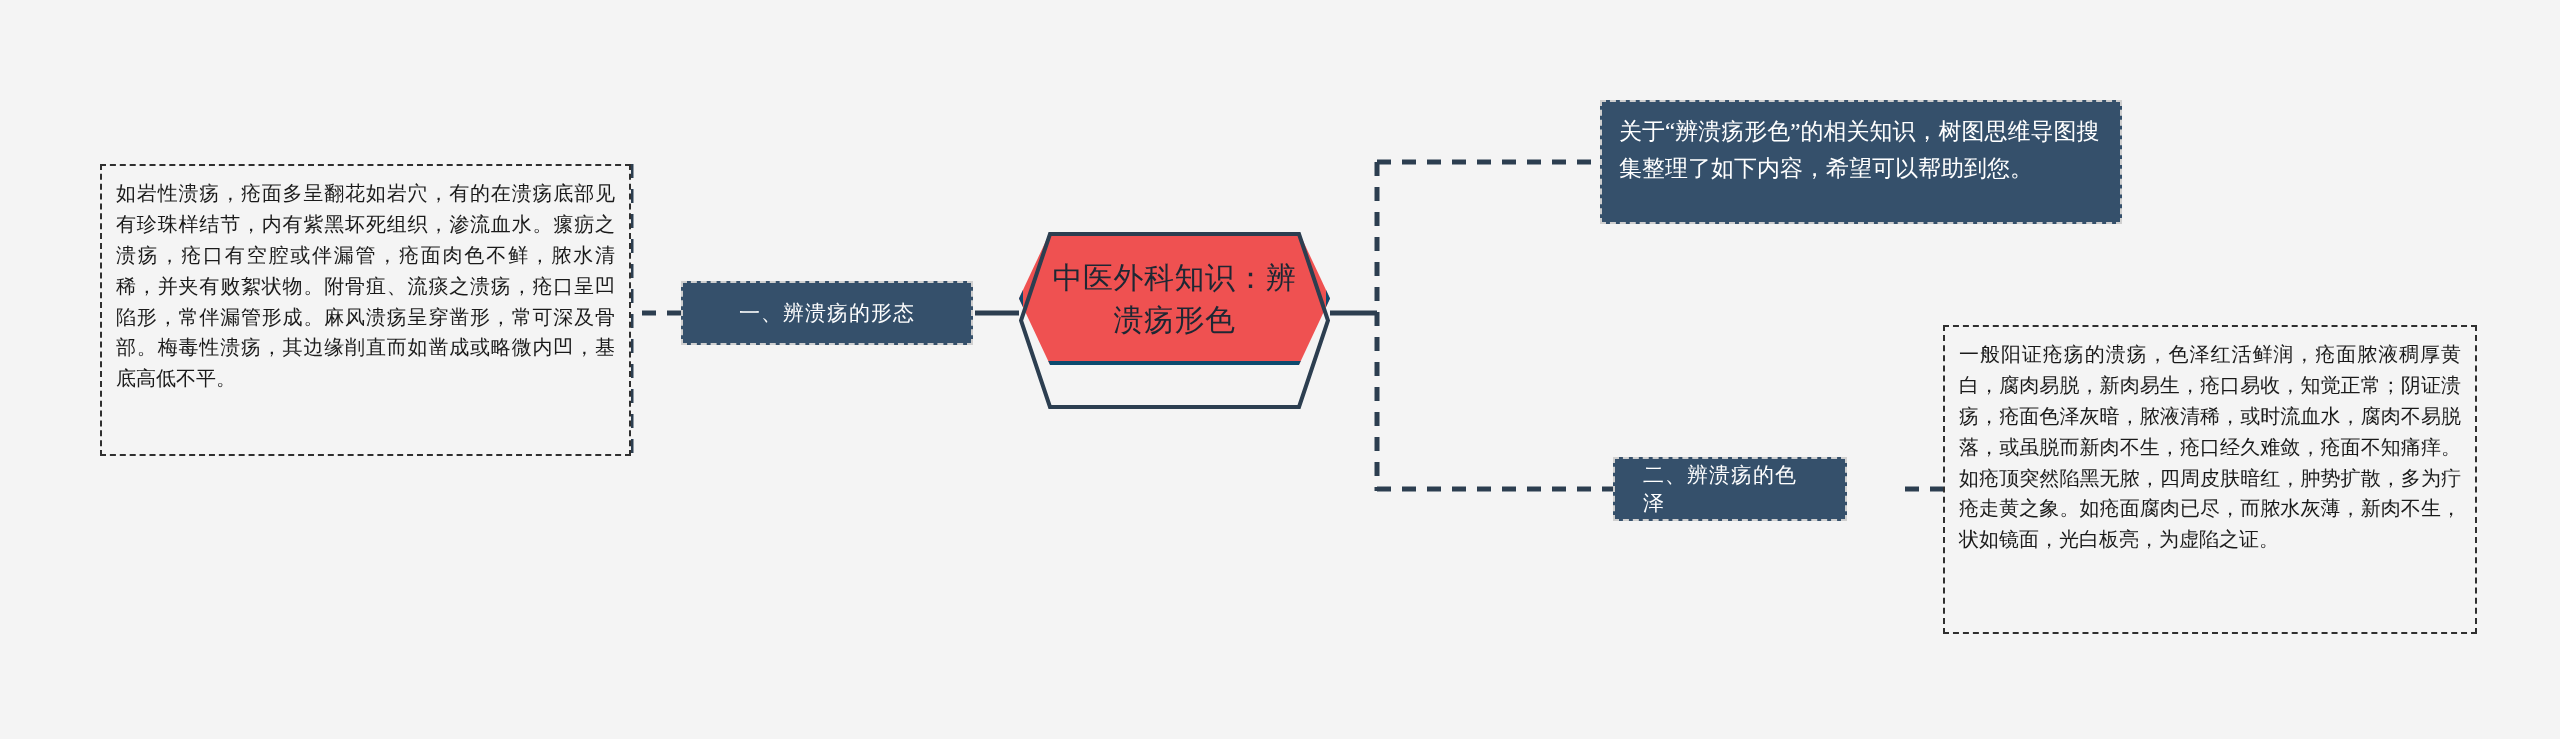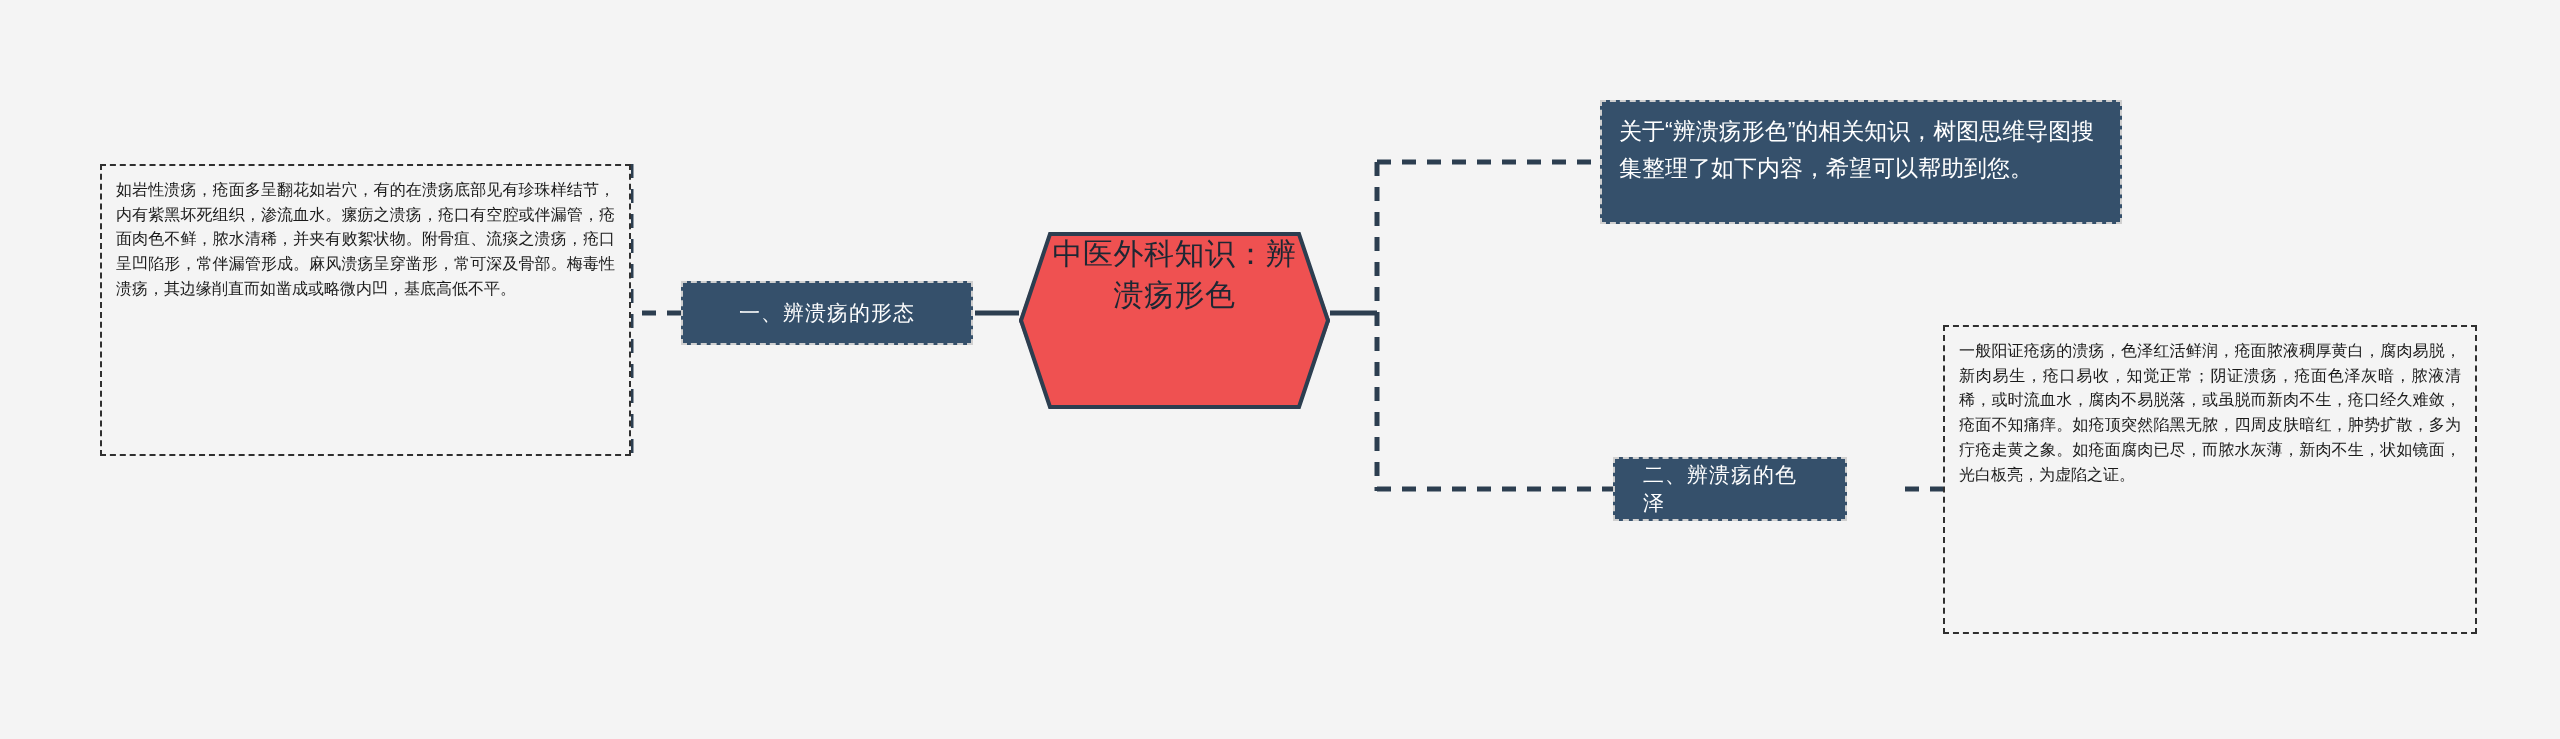--- a/index.html
+++ b/index.html
@@ -29,26 +29,26 @@
     height: 739px;
     pointer-events: none;
   }
 
   
   .root-node {
     position: absolute;
     left: 1019px;
     top: 232px;
     width: 311px;
-    height: 177px;
+    height: 133px;
     background: #ef5151;
-    border: 1px solid #0c4a6e;
+    border: 4px solid #0c4a6e;
     box-sizing: border-box;
     display: flex;
-    align-items: flex-start;
+    align-items: center;
     justify-content: center;
     -webkit-clip-path: polygon(10% 0%, 90% 0%, 100% 50%, 90% 100%, 10% 100%, 0% 50%);
     clip-path: polygon(10% 0%, 90% 0%, 100% 50%, 90% 100%, 10% 100%, 0% 50%);
   }
   .root-node-inner {
     color: #1d2733;
     font-size: 30px;
     line-height: 1.38;
     text-align: center;
     width: 250px;
@@ -99,31 +99,32 @@
     text-align: left;
   }
 
   
   .detail-box {
     position: absolute;
     background: #f4f4f4;
     border: 2px dashed #2f2f2f;
     box-sizing: border-box;
     color: #1a1a1a;
-    font-size: 16px;
+    font-size: 20px;
     line-height: 1.545;
     text-align: justify;
     text-justify: inter-ideograph;
     padding: 12px 14px 12px 14px;
   }
   #detail-left  { left: 100px;  top: 164px; width: 531px; height: 292px; }
   #detail-right { left: 1943px; top: 325px; width: 534px; height: 309px; }
 
   .detail-box p, .info-box p, .root-node-inner p {
     margin: 0;
+    font-family: Liberation Serif, serif;
   }
 </style>
 </head>
 <body>
 
 <div id="canvas">
 
   <svg id="wires" viewBox="0 0 2560 739" xmlns="http://www.w3.org/2000/svg">
 
     <line x1="1019" y1="313" x2="975" y2="313" stroke="#2c3e50" stroke-width="5"></line>

